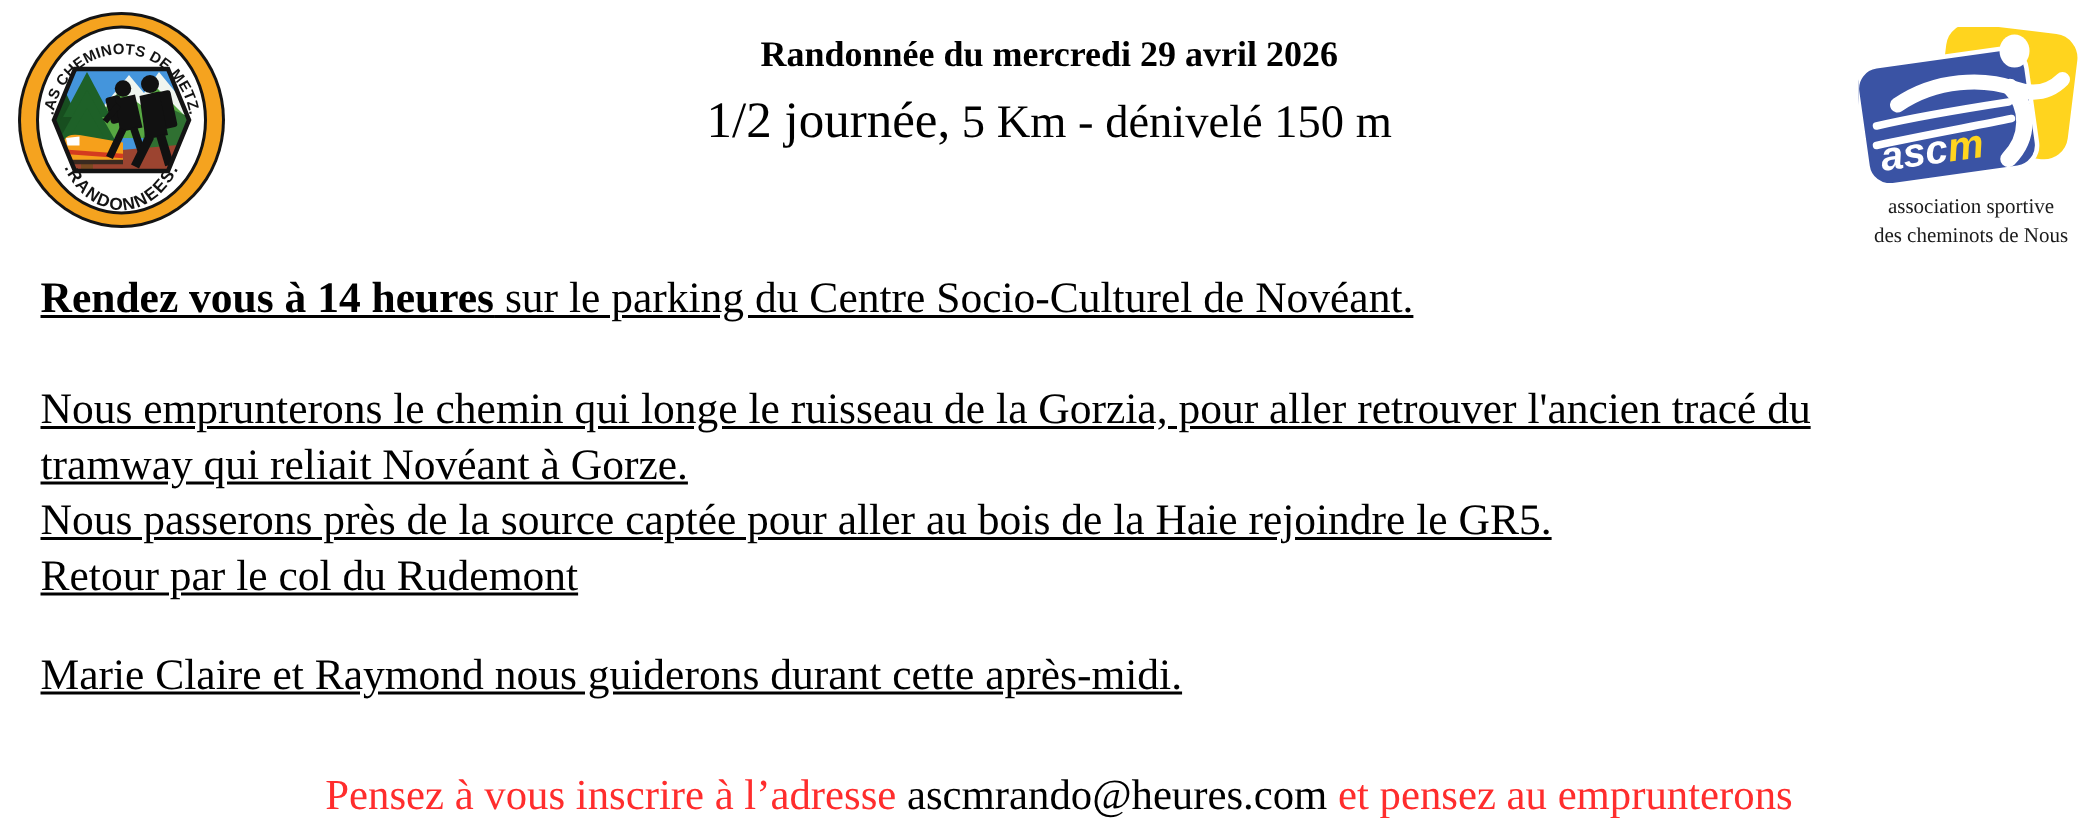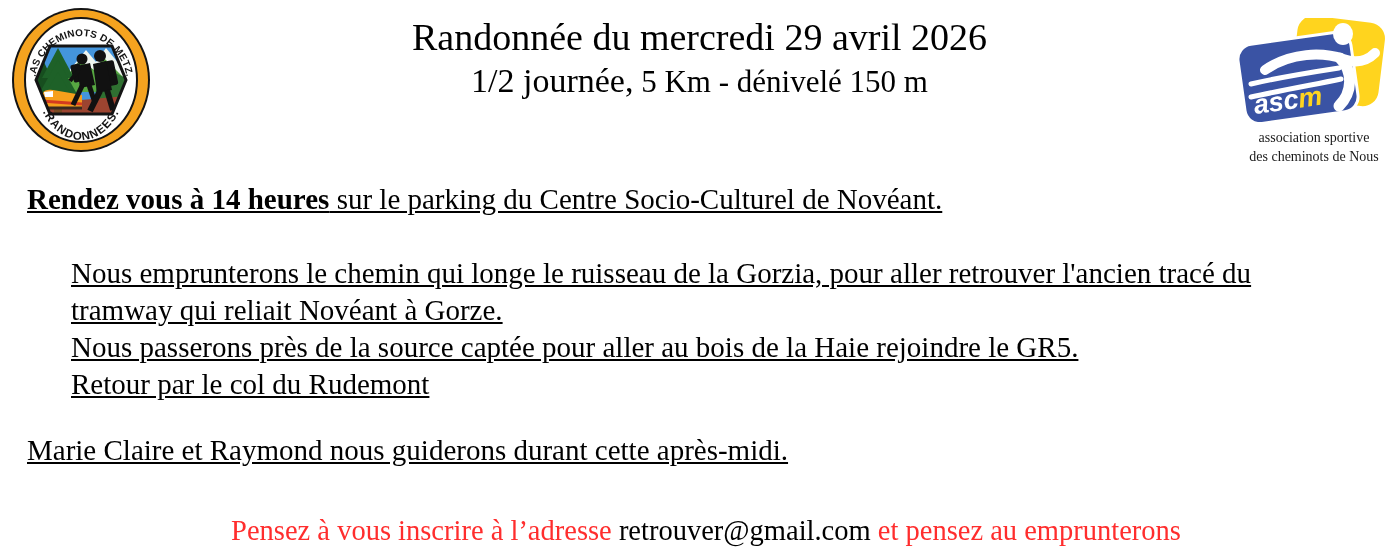--- a/index.html
+++ b/index.html
@@ -3,32 +3,32 @@
 <meta charset="utf-8">
 <style>
   html, body { margin:0; padding:0; background:#ffffff; }
   .page {
     position:relative; width:1399px; height:547px; background:#ffffff;
     font-family:"Liberation Serif", serif; color:#000; overflow:hidden;
   }
   
   .badge-wrap { position:absolute; left:10px; top:6px; width:142px; height:148px; }
   .title-block { position:absolute; left:0; right:0; top:10px; padding-top:6px; text-align:center; }
-  .title-line1, .title-line2 { font-size:38px; font-weight:normal; line-height:43px; white-space:nowrap; }
+  .title-line1, .title-line2 { font-size:24px; font-weight:bold; line-height:43px; white-space:nowrap; }
   .subtitle { font-size:31px; line-height:43px; white-space:nowrap; }
   .subtitle .sub-small { font-size:34px; }
   .ascm-wrap { position:absolute; right:8px; top:18px; width:154px; text-align:center; }
   .ascm-caption {
     font-family:Liberation Serif, serif; font-size:14px; line-height:19px;
     color:#1a1a1a; margin-top:2px; white-space:nowrap;
   }
   
   .main { position:absolute; left:27px; top:181px; right:14px; font-size:29px; }
   .line { line-height:37px; white-space:nowrap;text-decoration:underline; }
-  .p-route { margin-top:37px;margin-left:44px; }
+  .p-route { margin-top:37px; }
   .p-guides { margin-top:29px; }
   .footer-line {
     margin-top:43px; text-align:center; color:#FF2D2D; line-height:37px;
     font-size:28.5px; white-space:nowrap;
   }
   .footer-line .email { color:#000; }
   b, .bold { font-weight:bold; }
   svg text { font-family:"Liberation Sans", sans-serif; }
 </style>
 </head>
@@ -126,16 +126,16 @@
 
     <div class="p-route">
       <div class="line">Nous emprunterons le chemin qui longe le ruisseau de la Gorzia, pour aller retrouver l'ancien tracé du</div>
       <div class="line">tramway qui reliait Novéant à Gorze.</div>
       <div class="line">Nous passerons près de la source captée pour aller au bois de la Haie rejoindre le GR5.</div>
       <div class="line">Retour par le col du Rudemont</div>
     </div>
 
     <div class="p-guides line">Marie Claire et Raymond nous guiderons durant cette après-midi.</div>
 
-    <div class="footer-line"><span>Pensez à vous inscrire à l’adresse </span><span class="email">retrouver@gmail.com</span><span> et pensez au emprunterons</span></div>
+    <div class="footer-line"><span>Pensez à vous inscrire à l’adresse </span><span class="email">ascmrando@heures.com</span><span> et pensez au emprunterons</span></div>
 
   </div>
 </div>
 
 </body></html>

